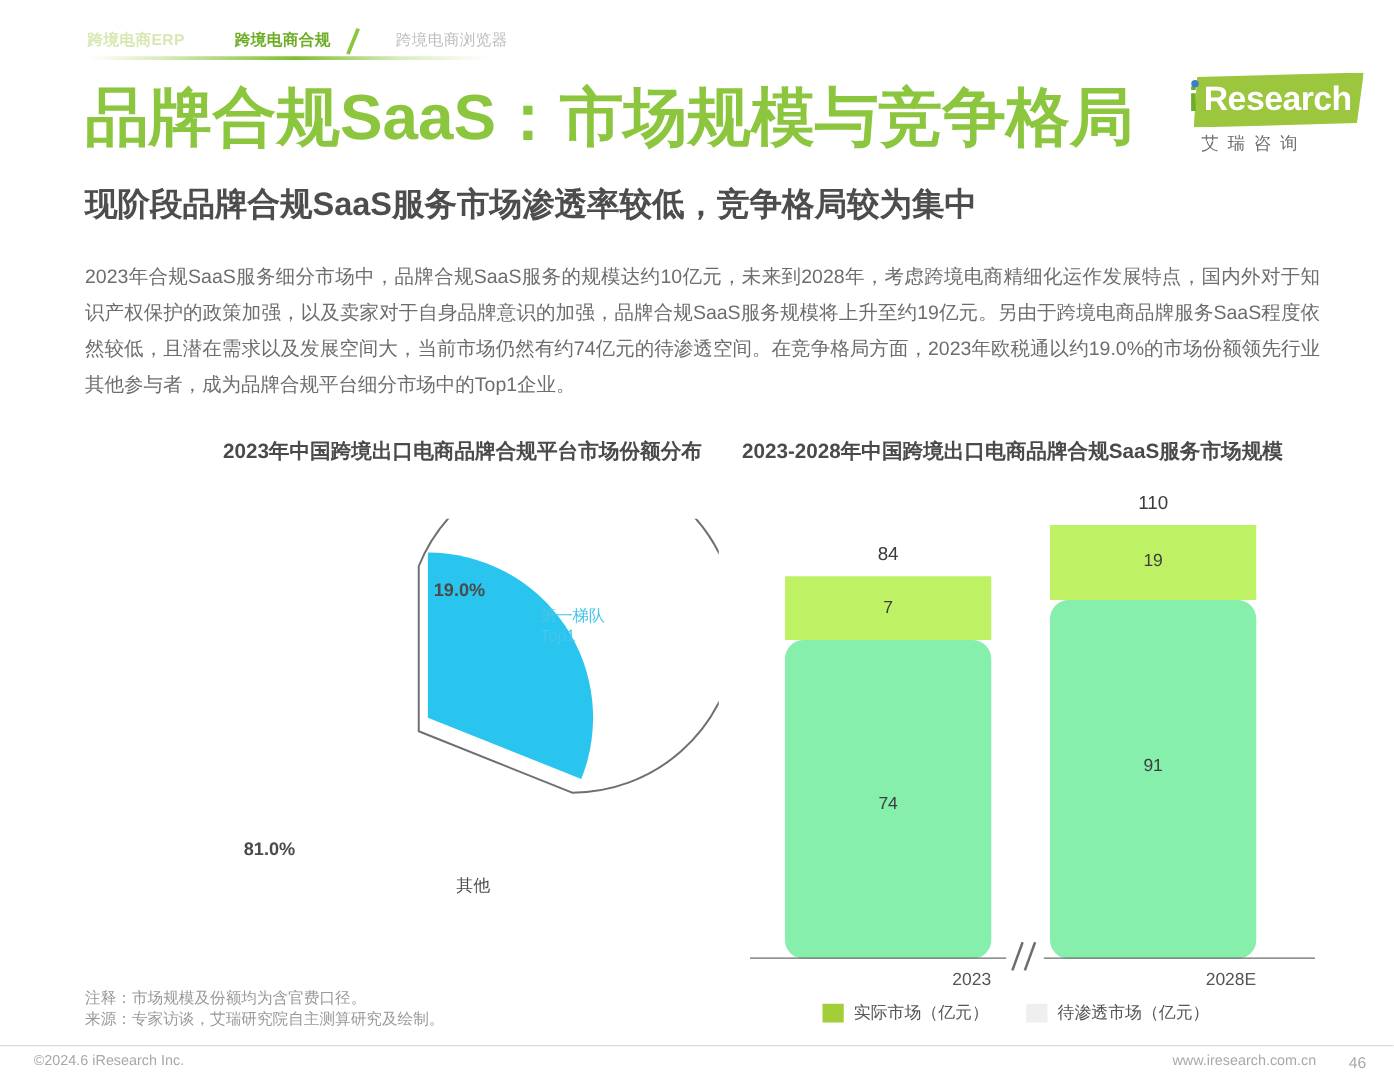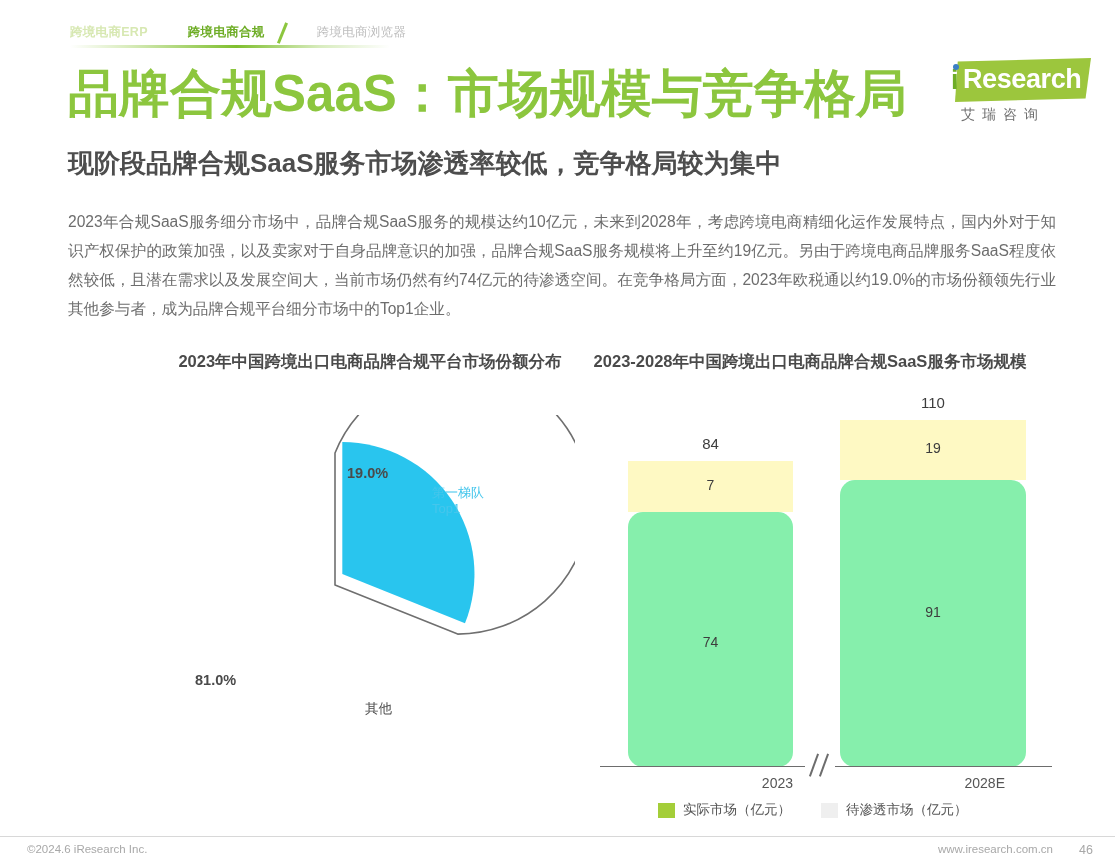--- a/index.html
+++ b/index.html
@@ -187,22 +187,22 @@
   }
 
   
   #bar-wrap {
     position: absolute;
     left: 600px; top: 415px;
     width: 470px; height: 400px;
   }
   .bar-col { position: absolute; bottom: 48px; }
   #bar-col-1 { left: 28px; width: 165px; }
-  #bar-col-2 { left: 240px; width: 186px; }
-  .seg-actual { background: #fef9c3; position: relative; }
+  #bar-col-2 { left: 240px; width: 165px; }
+  .seg-actual { background: #bef264; position: relative; }
   .seg-pending { background: #86efac; position: relative; border-radius: 15px; }
   .seg-val {
     position: absolute;
     left: 0; right: 0;
     text-align: center;
     font-size: 14px;
     color: #3d3d3d;
     font-weight: 500;
   }
   .bar-total {
@@ -375,19 +375,23 @@
         <span class="legend-swatch" style="background:#a4ce39"></span>
         <span class="legend-label">实际市场（亿元）</span>
       </div>
       <div class="legend-item">
         <span class="legend-swatch" style="background:#efefef"></span>
         <span class="legend-label">待渗透市场（亿元）</span>
       </div>
     </div>
   </div>
 
+  <div id="notes">
+    <div>注释：市场规模及份额均为含官费口径。</div>
+    <div>来源：专家访谈，艾瑞研究院自主测算研究及绘制。</div>
+  </div>
 
   <div id="footer-rule"></div>
   <div id="footer-left">©2024.6 iResearch Inc.</div>
   <div id="footer-url">www.iresearch.com.cn</div>
   <div id="footer-page">46</div>
 
 </div>
 
 </body></html>

